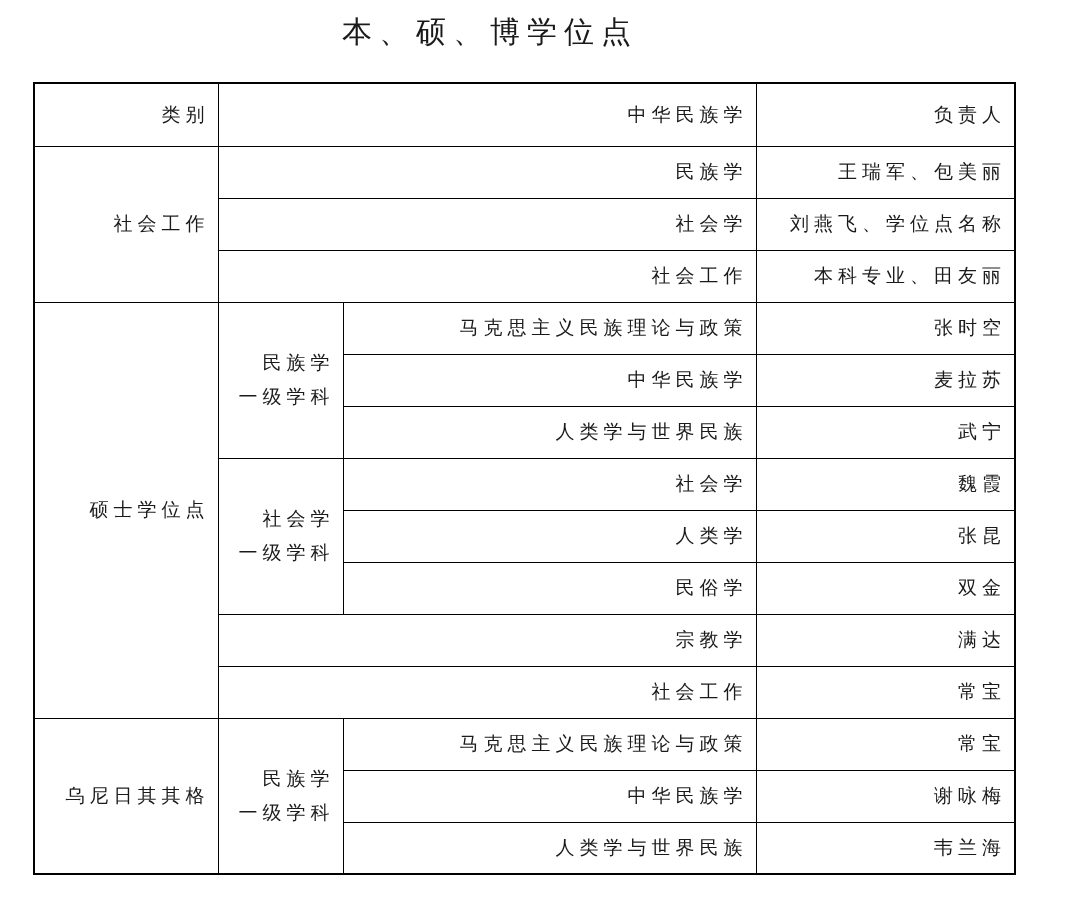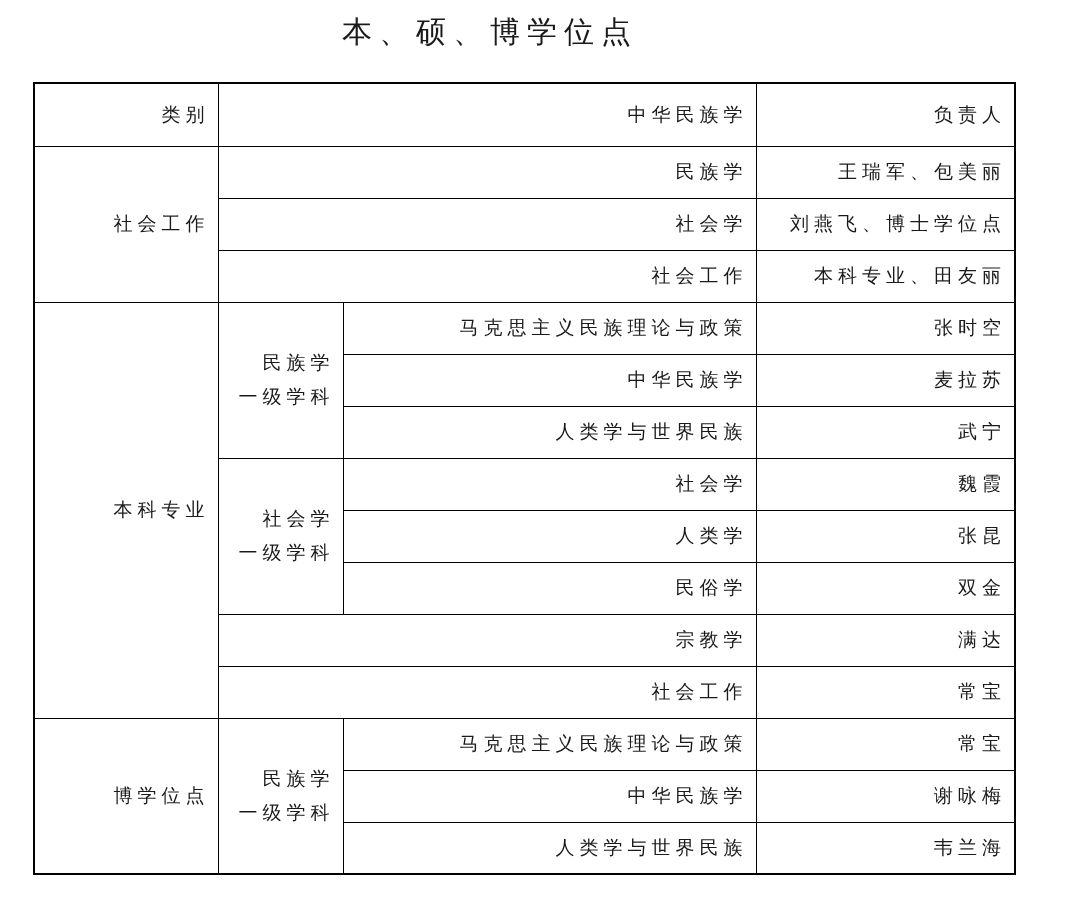--- a/index.html
+++ b/index.html
@@ -76,29 +76,29 @@
       <th>负责人</th>
     </tr>
 
     <tr class="data-row">
       <td rowspan="3">社会工作</td>
       <td colspan="2">民族学</td>
       <td>王瑞军、包美丽</td>
     </tr>
     <tr class="data-row">
       <td colspan="2">社会学</td>
-      <td>刘燕飞、博士学位点</td>
+      <td>刘燕飞、学位点名称</td>
     </tr>
     <tr class="data-row">
       <td colspan="2">社会工作</td>
       <td>本科专业、田友丽</td>
     </tr>
 
     <tr class="data-row">
-      <td rowspan="8">本科专业</td>
+      <td rowspan="8">硕士学位点</td>
       <td rowspan="3">民族学
 一级学科</td>
       <td>马克思主义民族理论与政策</td>
       <td>张时空</td>
     </tr>
     <tr class="data-row">
       <td>中华民族学</td>
       <td>麦拉苏</td>
     </tr>
     <tr class="data-row">
@@ -122,21 +122,21 @@
     <tr class="data-row">
       <td colspan="2">宗教学</td>
       <td>满达</td>
     </tr>
     <tr class="data-row">
       <td colspan="2">社会工作</td>
       <td>常宝</td>
     </tr>
 
     <tr class="data-row">
-      <td rowspan="3">博学位点</td>
+      <td rowspan="3">乌尼日其其格</td>
       <td rowspan="3">民族学
 一级学科</td>
       <td>马克思主义民族理论与政策</td>
       <td>常宝</td>
     </tr>
     <tr class="data-row">
       <td>中华民族学</td>
       <td>谢咏梅</td>
     </tr>
     <tr class="data-row">

